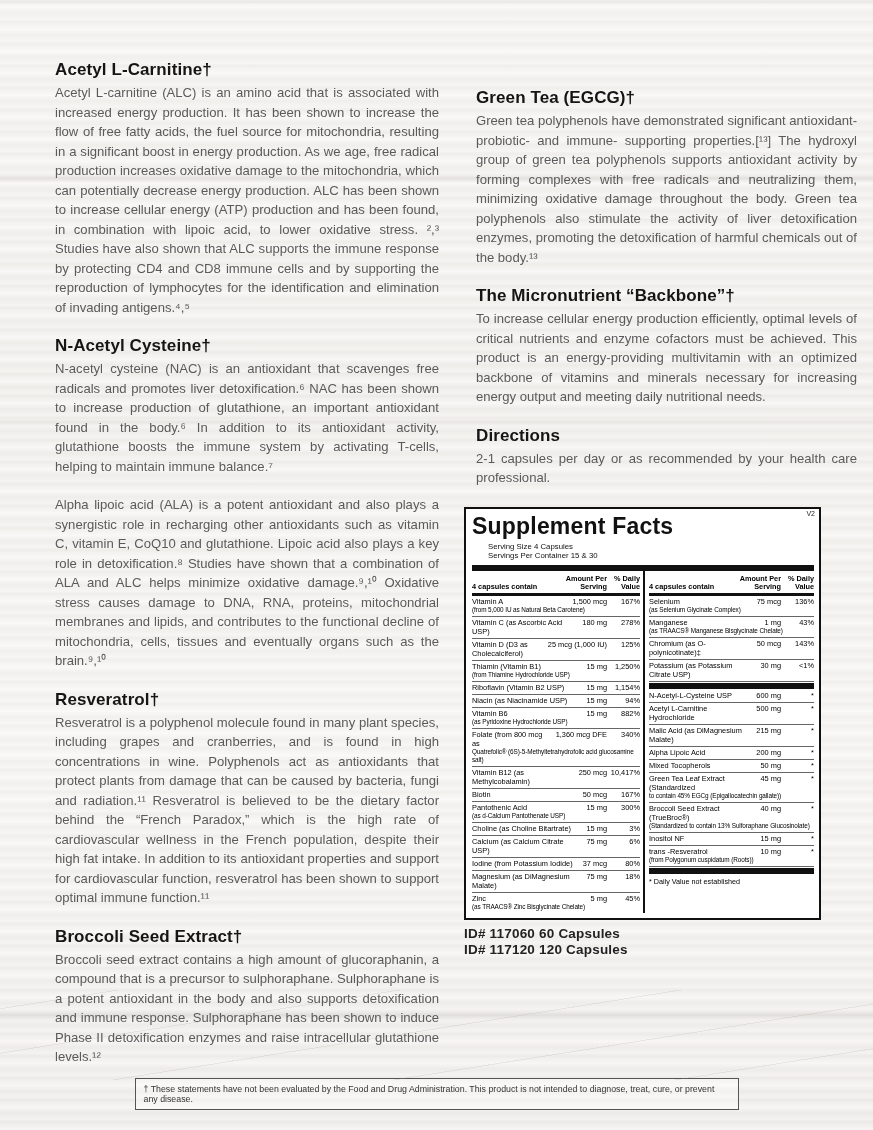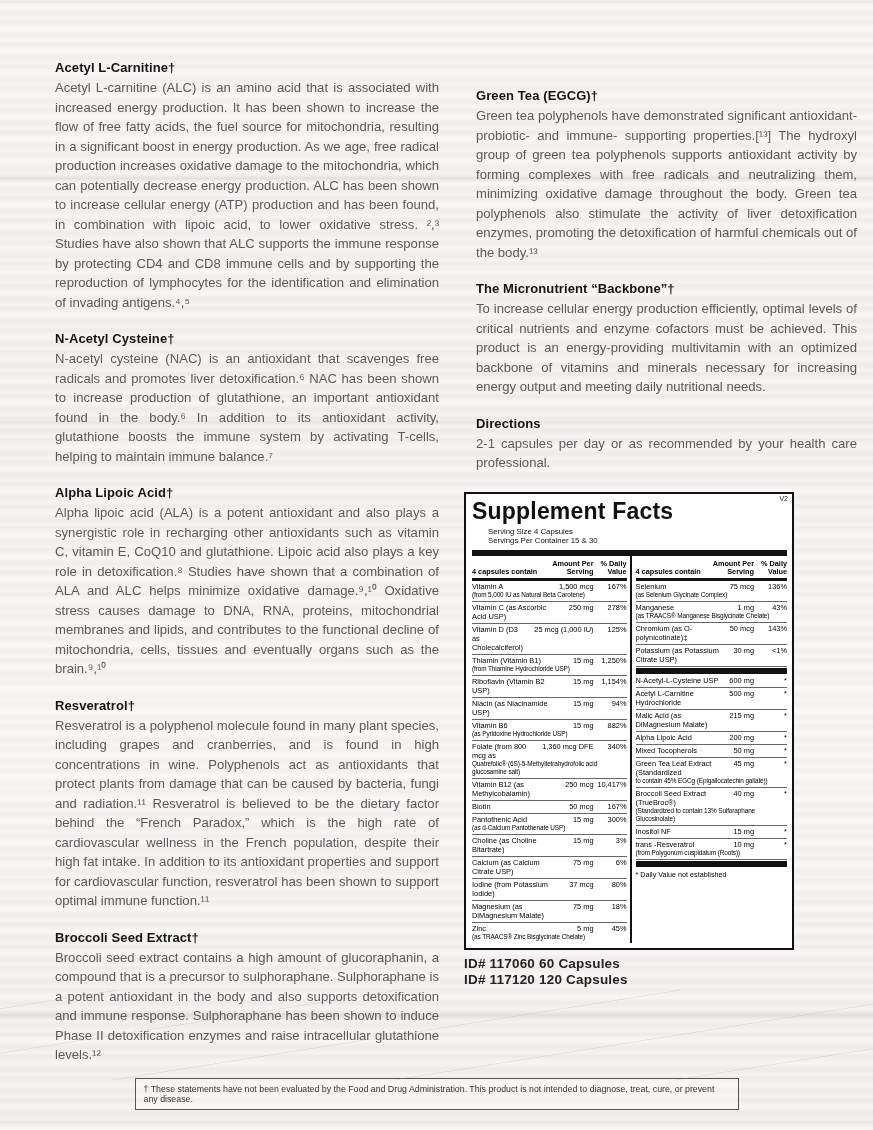--- a/index.html
+++ b/index.html
@@ -16,30 +16,30 @@
   }
   .page::after { 
     content:""; position:absolute; left:0; right:0; top:990px; height:90px; pointer-events:none;
     background:repeating-linear-gradient(171deg, transparent 0 18px, rgba(140,135,128,0.14) 18px 19px, transparent 19px 44px);
   }
   .col { position:absolute; top:60px; }
   .col-left  { left:55px;  width:384px; }
   .col-right { left:476px; width:381px;margin-top:28px; }
   section { margin-bottom:19px; }
   h2 {
-    font-size:13px; font-weight:700; color:#151515; letter-spacing:0.1px;
+    font-size:17px; font-weight:700; color:#151515; letter-spacing:0.1px;
     margin-bottom:3px;
   }
   p.body {
     font-size:13.1px; line-height:19.5px; color:#5a5a5a; text-align:justify;
     font-weight:400;
   }
   
   .facts {
-    position:relative; width:330px; margin:10px 0 6px -12px;
+    position:relative; width:357px; margin:10px 0 6px -12px;
     background:#fff; border:2px solid #111; padding:3px 5px 5px 6px; color:#000;
   }
   .facts-version { position:absolute; top:1px; right:4px; font-size:7px; color:#222; }
   .facts-title { font-size:23px; font-weight:700; letter-spacing:0.2px; color:#111; margin:1px 0 2px 0; }
   .facts-serving { font-size:7.8px; color:#111; line-height:9.5px;padding-left:16px; }
   .facts-bar { height:6px; background:#111; margin-top:4px; }
   .facts-cols { display:flex; align-items:stretch; }
   .facts-half { flex:1 1 50%; min-width:0; padding-right:3px; }
   .facts-half-right { border-left:2px solid #111; padding-left:4px; padding-right:0; }
   .facts-header {
@@ -74,21 +74,20 @@
   <div class="col col-left">
     <section>
       <h2>Acetyl L-Carnitine†</h2>
       <p class="body">Acetyl L-carnitine (ALC) is an amino acid that is associated with increased energy production. It has been shown to increase the flow of free fatty acids, the fuel source for mitochondria, resulting in a significant boost in energy production. As we age, free radical production increases oxidative damage to the mitochondria, which can potentially decrease energy production. ALC has been shown to increase cellular energy (ATP) production and has been found, in combination with lipoic acid, to lower oxidative stress. ²,³ Studies have also shown that ALC supports the immune response by protecting CD4 and CD8 immune cells and by supporting the reproduction of lymphocytes for the identification and elimination of invading antigens.⁴,⁵</p>
     </section>
     <section>
       <h2>N-Acetyl Cysteine†</h2>
       <p class="body">N-acetyl cysteine (NAC) is an antioxidant that scavenges free radicals and promotes liver detoxification.⁶ NAC has been shown to increase production of glutathione, an important antioxidant found in the body.⁶ In addition to its antioxidant activity, glutathione boosts the immune system by activating T-cells, helping to maintain immune balance.⁷</p>
     </section>
     <section>
-      <h2>Alpha Lipoic Acid†</h2>
       <p class="body">Alpha lipoic acid (ALA) is a potent antioxidant and also plays a synergistic role in recharging other antioxidants such as vitamin C, vitamin E, CoQ10 and glutathione. Lipoic acid also plays a key role in detoxification.⁸ Studies have shown that a combination of ALA and ALC helps minimize oxidative damage.⁹,¹⁰ Oxidative stress causes damage to DNA, RNA, proteins, mitochondrial membranes and lipids, and contributes to the functional decline of mitochondria, cells, tissues and eventually organs such as the brain.⁹,¹⁰</p>
     </section>
     <section>
       <h2>Resveratrol†</h2>
       <p class="body">Resveratrol is a polyphenol molecule found in many plant species, including grapes and cranberries, and is found in high concentrations in wine. Polyphenols act as antioxidants that protect plants from damage that can be caused by bacteria, fungi and radiation.¹¹ Resveratrol is believed to be the dietary factor behind the “French Paradox,” which is the high rate of cardiovascular wellness in the French population, despite their high fat intake. In addition to its antioxidant properties and support for cardiovascular function, resveratrol has been shown to support optimal immune function.¹¹</p>
     </section>
     <section>
       <h2>Broccoli Seed Extract†</h2>
       <p class="body">Broccoli seed extract contains a high amount of glucoraphanin, a compound that is a precursor to sulphoraphane. Sulphoraphane is a potent antioxidant in the body and also supports detoxification and immune response. Sulphoraphane has been shown to induce Phase II detoxification enzymes and raise intracellular glutathione levels.¹²</p>
     </section>
@@ -126,21 +125,21 @@
                 <div class="fr-line">
                   <span class="fr-main">Vitamin A</span>
                   <span class="fr-amt">1,500 mcg</span>
                   <span class="fr-dv">167%</span>
                 </div>
                 <div class="fr-sub">(from 5,000 IU as Natural Beta Carotene)</div>
               </div>
               <div class="fact-row">
                 <div class="fr-line">
                   <span class="fr-main">Vitamin C (as Ascorbic Acid USP)</span>
-                  <span class="fr-amt">250 mg</span>
+                  <span class="fr-amt">180 mg</span>
                   <span class="fr-dv">278%</span>
                 </div>
               </div>
               <div class="fact-row">
                 <div class="fr-line">
                   <span class="fr-main">Vitamin D (D3 as Cholecalciferol)</span>
                   <span class="fr-amt">25 mcg (1,000 IU)</span>
                   <span class="fr-dv">125%</span>
                 </div>
               </div>

